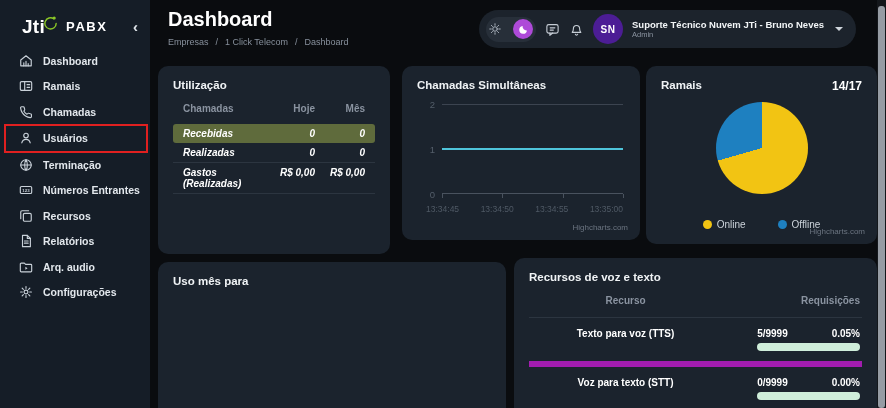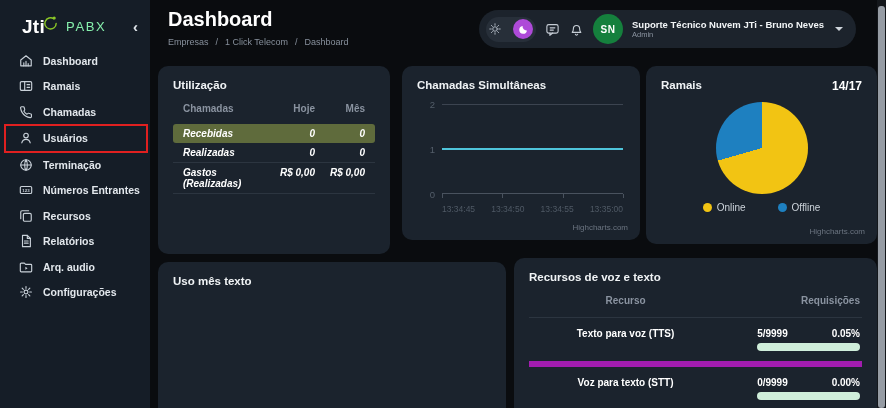--- a/index.html
+++ b/index.html
@@ -10,40 +10,40 @@
     font-family:"Liberation Sans", sans-serif;
     color:#e8ecef;
   }
   svg { display:block; }
 
   
   .sidebar { position:absolute; left:0; top:0; width:150px; height:408px; background:#151d27; }
   .logo-row { display:flex; align-items:center; padding:13px 12px 0 22px; height:40px; }
   .logo-jti { font-size:19px; font-weight:bold; color:#fff; letter-spacing:.3px; }
   .logo-swoosh { margin:-8px 0 0 -3px; }
-  .logo-pabx { font-size:13px; font-weight:normal; letter-spacing:1.6px; margin-left:9px; color:#86efac; }
+  .logo-pabx { font-size:13px; font-weight:bold; letter-spacing:1.6px; margin-left:9px; color:#ffffff; }
   .collapse { margin-left:auto; font-size:15px; font-weight:bold; color:#dfe5ea; cursor:pointer; line-height:1; }
   .nav { margin-top:8px; }
   .nav-item { display:flex; align-items:center; gap:10px; height:25.5px; padding-left:19px;
               font-size:10.5px; font-weight:bold; color:#e2e7ec; cursor:pointer; }
   .nav-item .ic { width:14px; height:14px; flex:0 0 14px; }
   .nav-item.flagged { outline:2px solid #e02020; margin:1px 4px 1px 6px; padding-left:13px; }
 
   
   .page-title { position:absolute; left:168px; top:8px; font-size:20px; font-weight:bold; color:#fff; }
   .breadcrumb { position:absolute; left:168px; top:37px; display:flex; gap:7px; font-size:9px; color:#87909c; }
   .crumb { cursor:pointer; }
   .userbar { position:absolute; right:30px; top:10px; height:38px; background:#1c232c; border-radius:19px;
              display:flex; align-items:center; gap:9px; padding:0 13px 0 7px; }
   .theme-toggle { width:50px; height:25px; background:#272f39; border-radius:13px; display:flex;
                   align-items:center; justify-content:space-between; padding:0 3px; cursor:pointer; }
   .moon-wrap { width:20px; height:20px; border-radius:50%; background:#ae4ad8; display:flex;
                align-items:center; justify-content:center; }
   .icon-btn { cursor:pointer; display:flex; align-items:center; }
-  .avatar { width:30px; height:30px; border-radius:50%; background:#15803d; color:#fff; font-size:10px;
+  .avatar { width:30px; height:30px; border-radius:50%; background:#4c1d95; color:#fff; font-size:10px;
             font-weight:bold; display:flex; align-items:center; justify-content:center; letter-spacing:.5px; cursor:pointer; }
   .user-block { cursor:pointer; }
   .user-name { font-size:9.5px; font-weight:bold; color:#f2f5f7; line-height:1.25; }
   .user-role { font-size:7.5px; color:#8a93a0; line-height:1.2; }
   .caret { width:0; height:0; border-left:4px solid transparent; border-right:4px solid transparent;
            border-top:4px solid #cfd5dc; margin-left:2px; cursor:pointer; }
 
   
   .card { position:absolute; background:#1b232d; border-radius:10px; padding:13px 15px; }
   .card-title { font-size:11.5px; font-weight:bold; color:#f0f3f5; }
@@ -63,28 +63,28 @@
   .u-row.lined { border-bottom:1px solid #2c3540; }
 
   
   .plot { position:absolute; left:40px; right:17px; top:38px; bottom:46px; }
   .gridline { position:absolute; left:0; right:0; height:1px; background:#3c4450; }
   .g2 { top:0; } .g0 { bottom:0; background:#49525e; }
   .series-line { position:absolute; left:0; right:0; top:50%; height:2px; margin-top:-1px; background:#4fc4da; }
   .ytick { position:absolute; right:100%; margin-right:7px; font-size:9.5px; color:#545e6a; transform:translateY(-50%); }
   .yt2 { top:0; } .yt1 { top:50%; } .yt0 { top:100%; }
   .xtickmark { position:absolute; bottom:-4px; width:1px; height:4px; background:#49525e; }
-  .xlabels { position:absolute; left:40px; right:17px; bottom:26px; display:flex; justify-content:space-between;
+  .xlabels { position:absolute; left:24px; right:17px; bottom:26px; display:flex; justify-content:space-between;
              font-size:8.5px; color:#4f5965; }
   .credit { position:absolute; right:12px; bottom:8px; font-size:8px; color:#6b7480; cursor:pointer; }
 
   
   .counter { position:absolute; right:15px; top:13px; font-size:12px; font-weight:bold; color:#fff; }
   .pie { width:92px; height:92px; border-radius:50%; margin:11px auto 0; }
-  .legend { display:flex; justify-content:center; gap:32px; margin-top:8px; font-size:10px;
+  .legend { display:flex; justify-content:center; gap:32px; margin-top:25px; font-size:10px;
             color:#ccd3da; align-items:center; }
   .legend-item { display:flex; align-items:center; gap:5px; cursor:pointer; }
   .dot { width:9px; height:9px; border-radius:50%; }
 
   
   .r-head { display:flex; margin-top:12px; padding-bottom:11px; font-size:10px; font-weight:bold;
             color:#8a93a0; border-bottom:1px solid #2c3540; }
   .rh-resource { width:58%; text-align:center; }
   .rh-req { flex:1; text-align:right; padding-right:2px; }
   .r-row { display:flex; align-items:flex-start; padding:10px 0; border-bottom:6px solid #a21caf;gap:35px; }
@@ -288,21 +288,21 @@
     </span>
     <span class="legend-item">
       <span class="dot" style="background: rgb(30, 128, 192);"></span>
       <span>Offline</span>
     </span>
   </div>
   <span class="credit">Highcharts.com</span>
 </div>
 
 <div class="card card-usomes">
-  <div class="card-title">Uso mês texto</div>
+  <div class="card-title">Uso mês para</div>
 </div>
 
 <div class="card card-recursos">
   <div class="card-title">Recursos de voz e texto</div>
   <div class="r-head">
     <span class="rh-resource">Recurso</span>
     <span class="rh-req">Requisições</span>
   </div>
   <div class="r-row">
     <span class="r-label">Texto para voz (TTS)</span>

